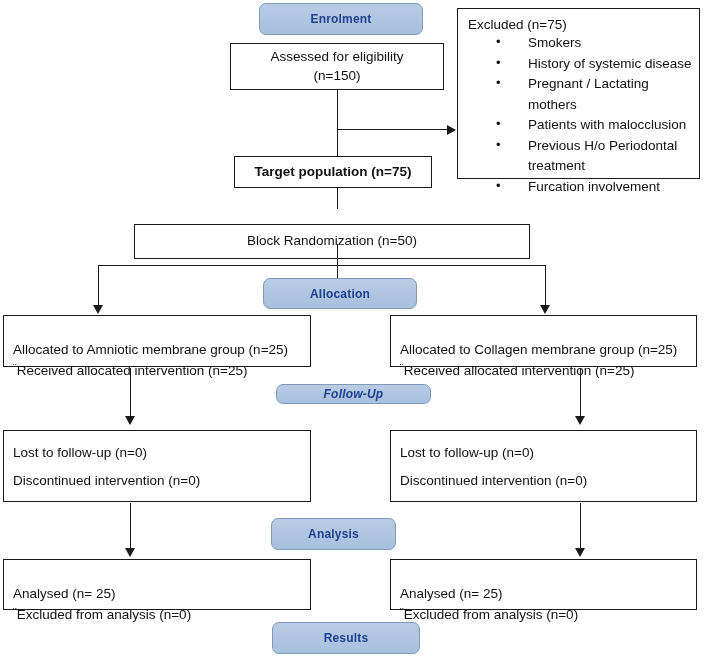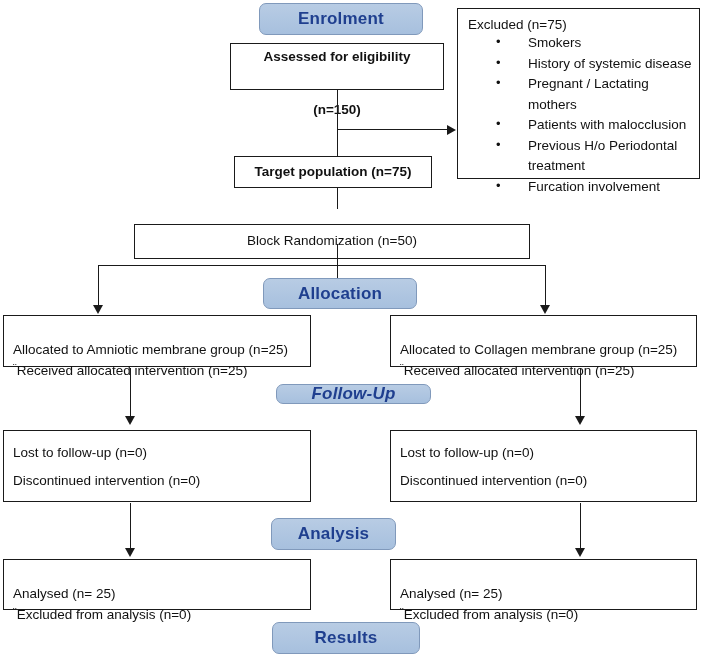--- a/index.html
+++ b/index.html
@@ -17,21 +17,21 @@
   }
   
   .stage {
     position: absolute;
     box-sizing: border-box;
     background: linear-gradient(#b8cce4, #a7c0de);
     border: 1px solid #8099bb;
     border-radius: 7px;
     color: #1f3f8f;
     font-weight: bold;
-    font-size: 17px;
+    font-size: 12px;
     display: flex;
     align-items: center;
     justify-content: center;
     letter-spacing: 0.2px;
   }
   
   .box {
     position: absolute;
     box-sizing: border-box;
     background: #ffffff;
@@ -43,21 +43,21 @@
     display: flex;
     align-items: center;
     justify-content: center;
     text-align: center;
     line-height: 1.35;
   }
   .box-left {
     padding: 24px 0 0 9px;
     line-height: 1.5;
   }
-  .bold { font-weight: bold; margin-top: 34px; }
+  .bold { font-weight: normal; }
   .lh-wide { line-height: 2.1; }
   .dash-item { white-space: nowrap; }
   .dash-mark {
     display: inline-block;
     vertical-align: 0.30em;
     font-size: 11px;
     letter-spacing: -1px;
     margin-right: 1px;
   }
 

